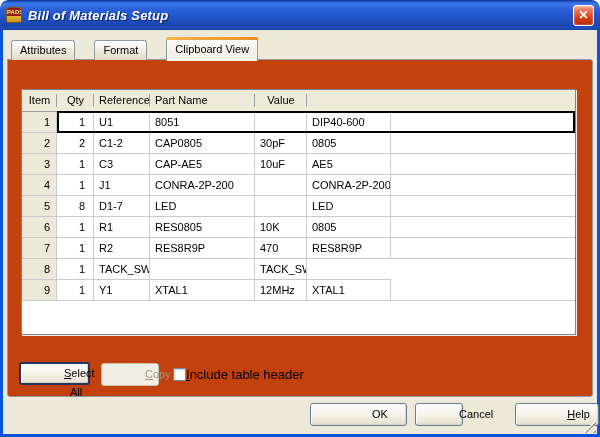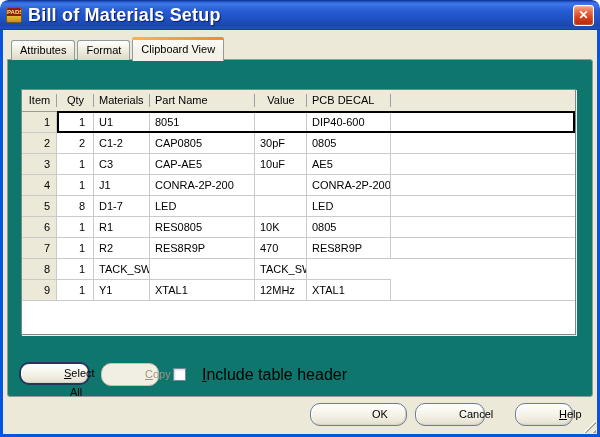--- a/index.html
+++ b/index.html
@@ -4,46 +4,46 @@
 <style>
   html,body{margin:0;padding:0;background:#ffffff;}
   *{box-sizing:border-box;font-family:"Liberation Sans",sans-serif;}
   .stage{position:relative;width:600px;height:437px;background:#fff;}
 
   
   .dialog{position:absolute;inset:0;border-radius:8px 8px 0 0;overflow:hidden;}
   .titlebar{position:relative;height:30px;border-radius:8px 8px 0 0;
     background:linear-gradient(180deg,#0f2d8c 0%,#2b63d9 7%,#3d78ea 13%,#2a5fd5 32%,#2055c9 55%,#1a46ad 85%,#1f50c0 94%,#123a92 100%);
     display:flex;align-items:center;padding:0 6px;}
-  .title-text{color:#fff;font-size:18px;font-weight:bold;margin-left:6px;
-    text-shadow:1px 1px 1px #0a1f6b;letter-spacing:.2px;}
+  .title-text{color:#fff;font-size:13px;font-weight:bold;margin-left:6px;
+    text-shadow:1px 1px 1px #0a1f6b;letter-spacing:.2px;font-style:italic;}
   .pads-icon{width:16px;height:16px;border-radius:2px;flex:0 0 16px;
     background:linear-gradient(180deg,#fdfdfd 0%,#f6efd8 45%,#e8b93c 55%,#c98e1e 100%);
     border:1px solid #7a5b16;position:relative;overflow:hidden;}
   .pads-icon span{position:absolute;top:0;left:0;right:0;height:8px;background:#8d1d12;
     color:#ffe27a;font-size:6px;line-height:8px;text-align:center;font-weight:bold;letter-spacing:0;}
   .close-btn{margin-left:auto;width:21px;height:21px;border-radius:3px;border:1px solid #fff;
     background:linear-gradient(180deg,#f7a68f 0%,#e8704c 28%,#d8421c 60%,#c03010 85%,#a82a0c 100%);
     color:#fff;font-size:12px;font-weight:bold;line-height:19px;text-align:center;cursor:pointer;
     box-shadow:inset 0 0 2px rgba(255,255,255,.6);}
   .frame{position:absolute;top:30px;left:0;right:0;bottom:0;background:#ECE9D8;
     border-left:3px solid #0855DD;border-right:3px solid #0855DD;border-bottom:3px solid #0855DD;}
 
   
   .tabs{position:absolute;left:8px;top:6px;height:24px;display:flex;align-items:flex-end;z-index:3;}
-  .tab{height:20px;margin-right:2px;border:1px solid #919B9C;border-bottom:none;
+  .tab{height:20px;margin-right:19px;border:1px solid #919B9C;border-bottom:none;
     border-radius:3px 3px 0 0;background:linear-gradient(180deg,#FFFFFF 0%,#F1EFE2 45%,#DDD9C8 100%);
     font-size:11px;text-align:left;line-height:19px;color:#000;padding:0 8px;cursor:pointer;}
   .tab.active{height:24px;line-height:22px;background:linear-gradient(180deg,#FDFCF8 0%,#F4F2E8 60%);
     position:relative;margin-bottom:-1px;border-radius:3px 3px 0 0;}
   .tab.active::before{content:"";position:absolute;top:-1px;left:-1px;right:-1px;height:3px;
     background:linear-gradient(90deg,#F9B44E,#EF8E1F);border-radius:3px 3px 0 0;}
 
   
-  .panel{position:absolute;left:4px;right:4px;top:29px;height:338px;background:#0f766e;
+  .panel{position:absolute;left:4px;right:4px;top:29px;height:338px;background:#c2410c;
     border:1px solid #919B9C;border-radius:0 3px 3px 3px;z-index:2;}
 
   
   .bom-table{position:absolute;left:13px;top:29px;width:555px;height:246px;background:#fff;
     border:1px solid #848484;box-shadow:1px 1px 0 rgba(255,255,255,.9);overflow:hidden;}
   .thead,.trow{display:grid;grid-template-columns:35px 37px 56px 105px 52px 84px 1fr;}
   .thead{height:22px;background:#EDEAD9;border-bottom:1px solid #9a9a9a;}
   .thead .hcell{font-size:11px;line-height:21px;white-space:nowrap;overflow:hidden;position:relative;
     padding-left:5px;color:#000;}
   .thead .hcell::after{content:"";position:absolute;right:0;top:4px;bottom:4px;width:1px;background:#9aa0a8;}
@@ -51,36 +51,36 @@
   .thead .h0,.thead .h1,.thead .h4{text-align:center;padding-left:0;}
   .trow{height:21px;position:relative;}
   .cell{font-size:11px;line-height:20px;white-space:nowrap;overflow:hidden;
     border-right:1px solid #CACACA;border-bottom:1px solid #CACACA;padding-left:5px;}
   .cell.c0{background:#ECE9D8;text-align:right;padding:0 6px 0 0;}
   .cell.c1{text-align:right;padding:0 8px 0 0;}
   .cell.c6{border-right:none;}
   .sel-ov{position:absolute;left:35px;top:-1px;right:0;bottom:0;border:2px solid #000;pointer-events:none;}
 
   
-  .btn{position:absolute;height:23px;border:1px solid #6e7b94;border-radius:10px;font-size:11px;
+  .btn{position:absolute;height:23px;border:1px solid #6e7b94;border-radius:3px;font-size:11px;
     background:linear-gradient(180deg,#FFFFFF 0%,#F4F2E6 55%,#E8E4D4 90%,#DCD7C6 100%);
     box-shadow:inset 1px 1px 0 #fff,inset -1px -1px 0 #d8d3c2;text-align:center;line-height:21px;cursor:pointer;color:#000;padding-left:43px;}
   .btn.default{border:2px solid #24365e;line-height:19px;}
   .btn.disabled{background:#F1EFE3;border:1px solid #C6C1AE;box-shadow:none;color:#9C9685;cursor:default;}
   .select-all{left:11px;top:302px;width:71px;}
   .copy{left:93px;top:303px;width:58px;text-align:right;}
   .ok{left:307px;top:373px;width:97px;}
-  .cancel{left:412px;top:373px;width:70px;}
-  .help{left:512px;top:373px;width:58px;}
+  .cancel{left:412px;top:373px;width:48px;}
+  .help{left:512px;top:373px;width:84px;}
 
   
   .chk-wrap{position:absolute;left:165px;top:308px;display:flex;align-items:center;cursor:pointer;}
   .chk{width:13px;height:13px;background:#fff;border:1px solid #6f8aa5;
     box-shadow:inset 1px 1px 2px rgba(0,0,0,.18);}
-  .chk-label{font-size:16px;margin-left:16px;line-height:13px;color:#000;}
+  .chk-label{font-size:13px;margin-left:0;line-height:13px;color:#000;}
 
   
   .grip{position:absolute;right:1px;bottom:1px;width:13px;height:13px;cursor:nwse-resize;
     background:repeating-linear-gradient(135deg,transparent 0 3px,#ffffff 3px 4px,#a8a494 4px 6px);
     clip-path:polygon(100% 0,100% 100%,0 100%);}
   u{text-decoration:underline;}
 </style>
 </head>
 <body>
 
@@ -110,24 +110,23 @@
           <span>Clipboard View</span>
         </div>
       </div>
 
       <div class="panel">
 
         <div class="bom-table">
           <div class="thead">
             <div class="hcell h0">Item</div>
             <div class="hcell h1">Qty</div>
-            <div class="hcell h2">Materials</div>
+            <div class="hcell h2">Reference</div>
             <div class="hcell h3">Part Name</div>
             <div class="hcell h4">Value</div>
-            <div class="hcell h5">PCB DECAL</div>
             <div class="hcell h6"></div>
           </div>
           <div id="table-rows">
               <div class="trow">
                 <div class="cell c0">1</div>
                 <div class="cell c1">1</div>
                 <div class="cell c2">U1</div>
                 <div class="cell c3">8051</div>
                 <div class="cell c4"></div>
                 <div class="cell c5">DIP40-600</div>

